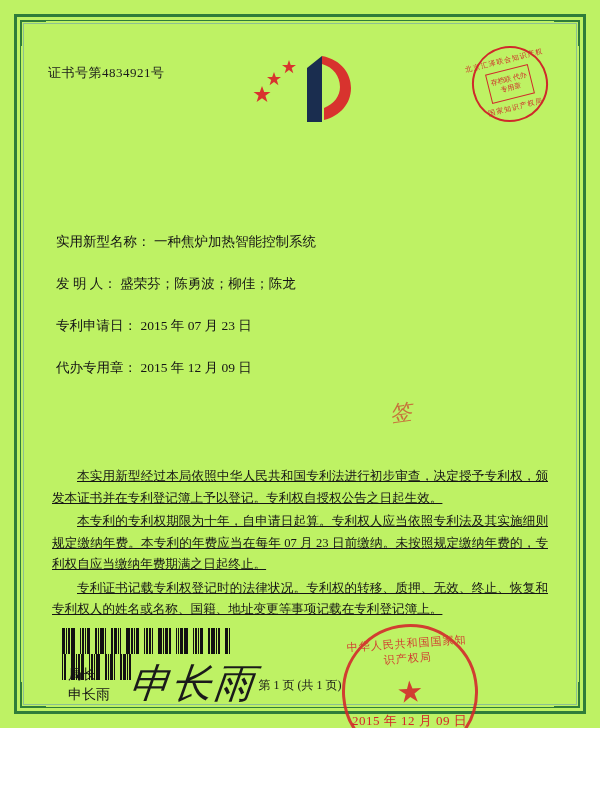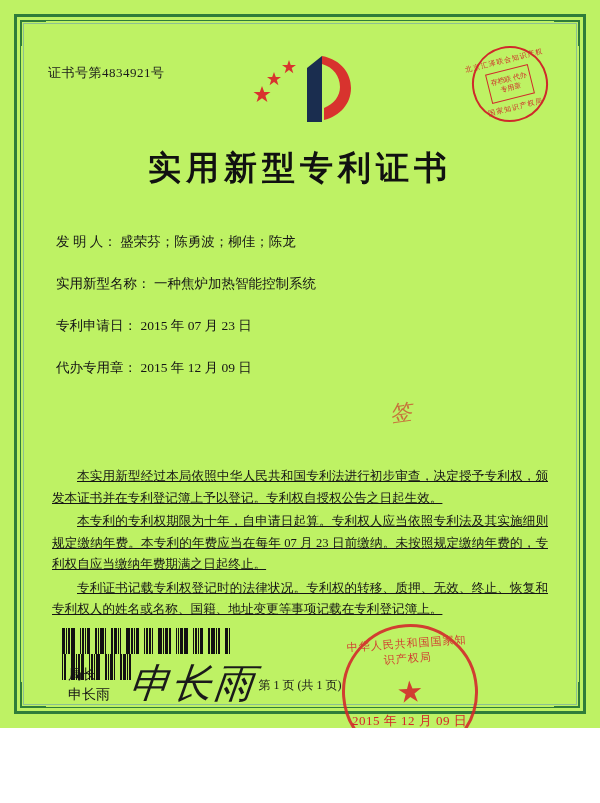--- a/index.html
+++ b/index.html
@@ -300,30 +300,29 @@
     <path d="M70,4 C90,8 99,22 99,36 C99,52 88,64 72,68 L72,56 C82,52 88,44 88,35 C88,24 81,15 70,12 Z" fill="#d8332e"></path>
   </svg>
 
   <div class="top-stamp">
     <div class="ts-arc">北京汇泽联合知识产权</div>
     <div class="ts-inner">存档联
 代办专用章</div>
     <div class="ts-arc-b">国家知识产权局</div>
   </div>
 
-  <div class="title">实用新型专利证书</div>
 
   <div class="fields">
+    <div class="field-row">
+      <span class="field-label">实用新型名称：</span>
+      <span class="field-value">一种焦炉加热智能控制系统</span>
+    </div>
     <div class="field-row">
       <span class="field-label">发 明 人：</span>
       <span class="field-value">盛荣芬；陈勇波；柳佳；陈龙</span>
-    </div>
-    <div class="field-row">
-      <span class="field-label">实用新型名称：</span>
-      <span class="field-value">一种焦炉加热智能控制系统</span>
     </div>
     <div class="field-row">
       <span class="field-label">专利申请日：</span>
       <span class="field-value">2015 年 07 月 23 日</span>
     </div>
     <div class="field-row">
       <span class="field-label">代办专用章：</span>
       <span class="field-value">2015 年 12 月 09 日</span>
     </div>
   </div>

